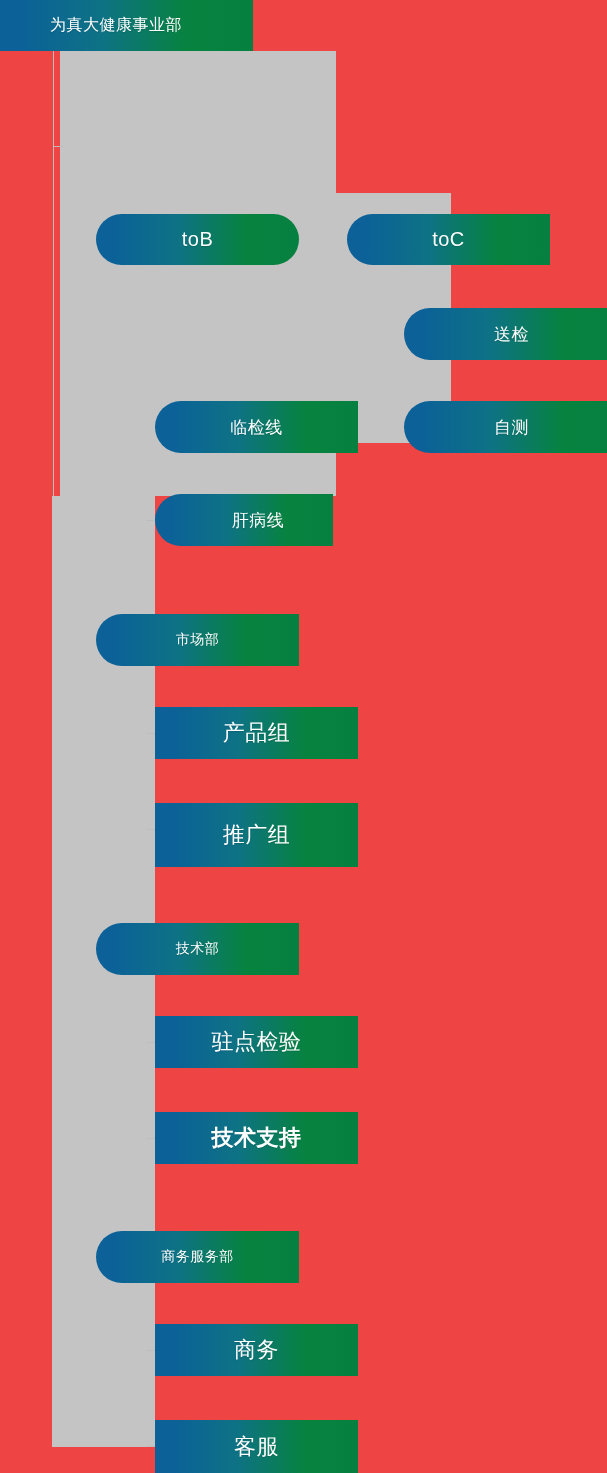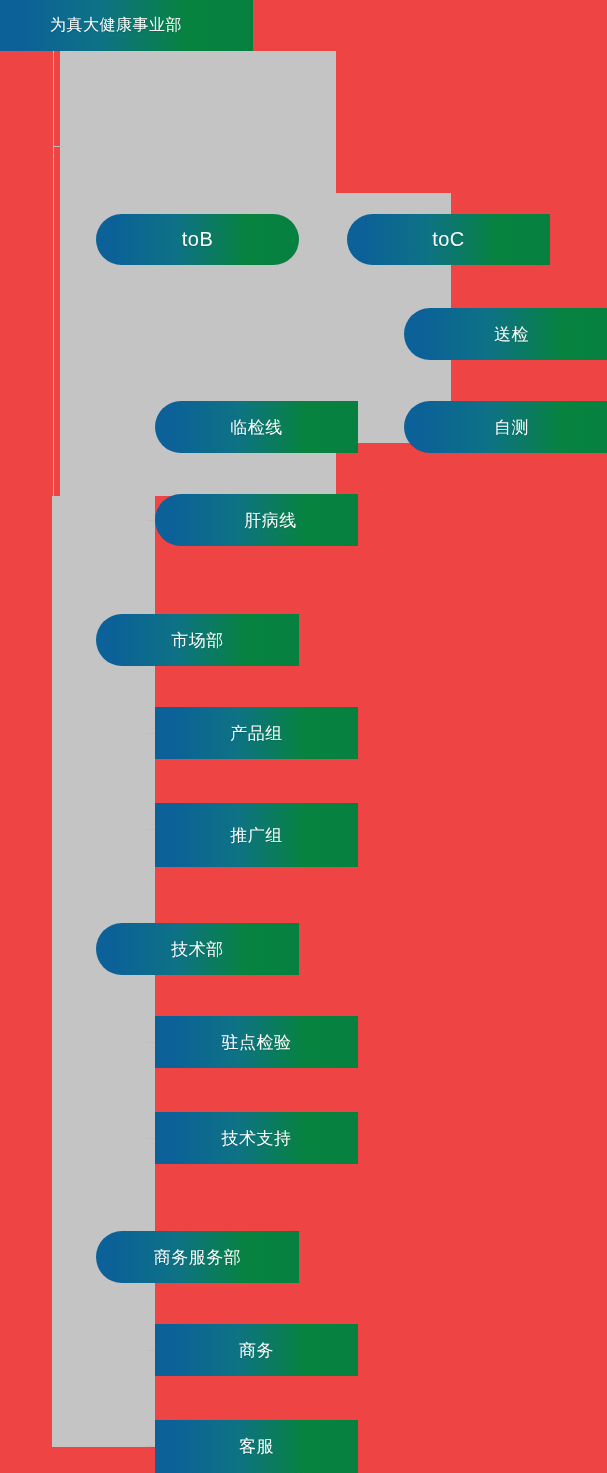--- a/index.html
+++ b/index.html
@@ -57,22 +57,22 @@
     border-bottom-left-radius:999px;
     border-top-right-radius:0;
     border-bottom-right-radius:0;
   }
   .node.sq{border-radius:0;}
 
   .t-header{font-size:16px;}
   .t-l1{font-size:19px;}
   .t-l2{font-size:20px;}
   .t-l3{font-size:17px;}
-  .t-dept{font-size:17px;}
-  .t-sub{font-size:17px;}
+  .t-dept{font-size:14px;}
+  .t-sub{font-size:22px;}
 </style>
 </head>
 <body>
 
 <div id="stage">
 
   <div class="plate" style="left:60px; top:51px; width:276px; height:445px;"></div>
   <div class="plate" style="left:336px; top:193px; width:115px; height:250px;"></div>
   <div class="plate" style="left:52px; top:496px; width:103px; height:951px;"></div>
 
@@ -101,21 +101,21 @@
 
   <div class="node pill-l t-l2" style="left:347px; top:214px; width:203px; height:51px;">
     <span>toC</span>
   </div>
 
 
   <div class="node pill-l t-l3" style="left:155px; top:401px; width:203px; height:52px;">
     <span>临检线</span>
   </div>
 
-  <div class="node pill-l t-l3" style="left:155px; top:494px; width:203px; height:52px;padding-left:28px;">
+  <div class="node pill-l t-l3" style="left:155px; top:494px; width:178px; height:52px;padding-left:28px;">
     <span>肝病线</span>
   </div>
 
   <div class="node pill-l t-l3" style="left:404px; top:308px; width:215px; height:52px;">
     <span>送检</span>
   </div>
 
   <div class="node pill-l t-l3" style="left:404px; top:401px; width:215px; height:52px;">
     <span>自测</span>
   </div>
@@ -133,21 +133,21 @@
   </div>
 
   <div class="node pill-l t-dept" style="left:96px; top:923px; width:203px; height:52px;">
     <span>技术部</span>
   </div>
 
   <div class="node sq t-sub" style="left:155px; top:1016px; width:203px; height:52px;">
     <span>驻点检验</span>
   </div>
 
-  <div class="node sq t-sub" style="left:155px; top:1112px; width:203px; height:52px;">
+  <div class="node sq t-sub" style="left:155px; top:1112px; width:203px; height:52px;font-weight:bold;">
     <span>技术支持</span>
   </div>
 
   <div class="node pill-l t-dept" style="left:96px; top:1231px; width:203px; height:52px;">
     <span>商务服务部</span>
   </div>
 
   <div class="node sq t-sub" style="left:155px; top:1324px; width:203px; height:52px;">
     <span>商务</span>
   </div>

